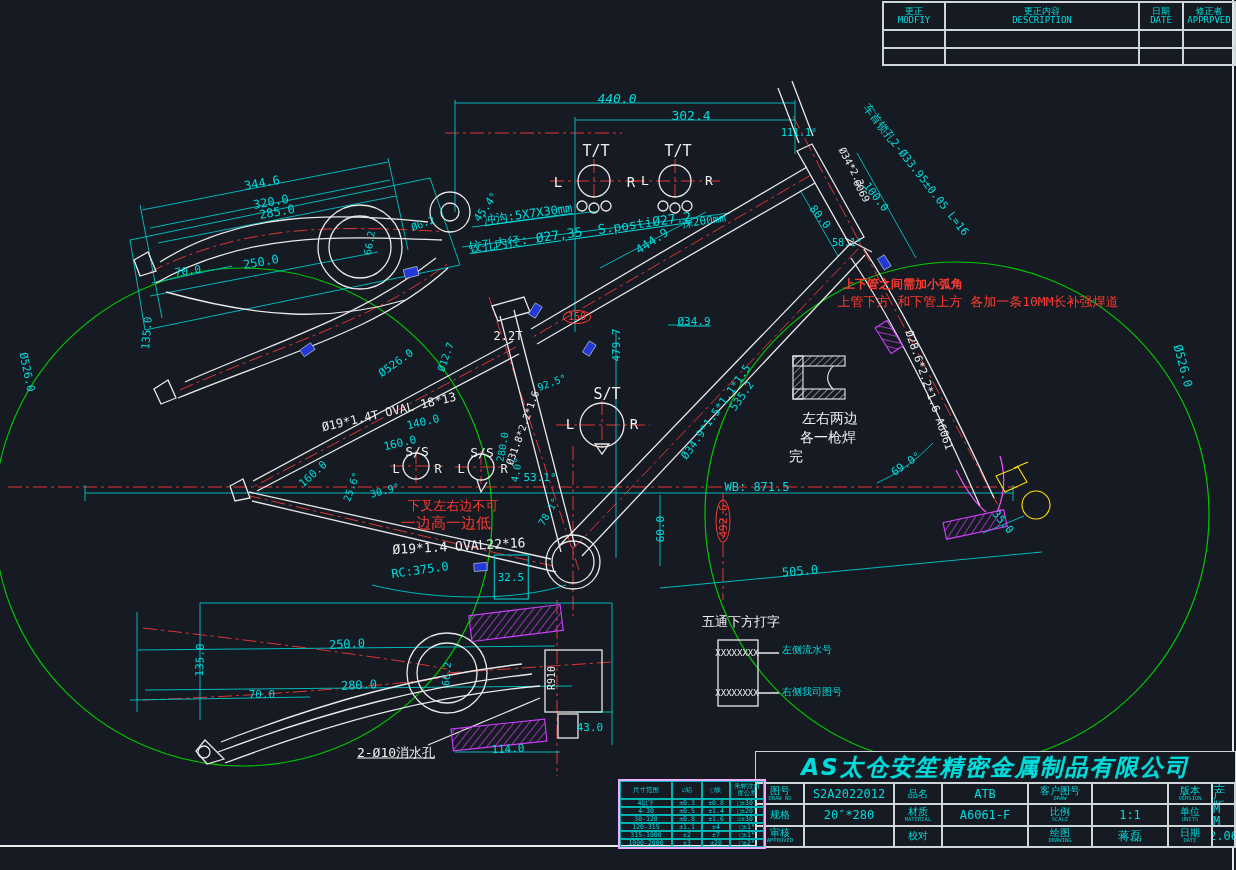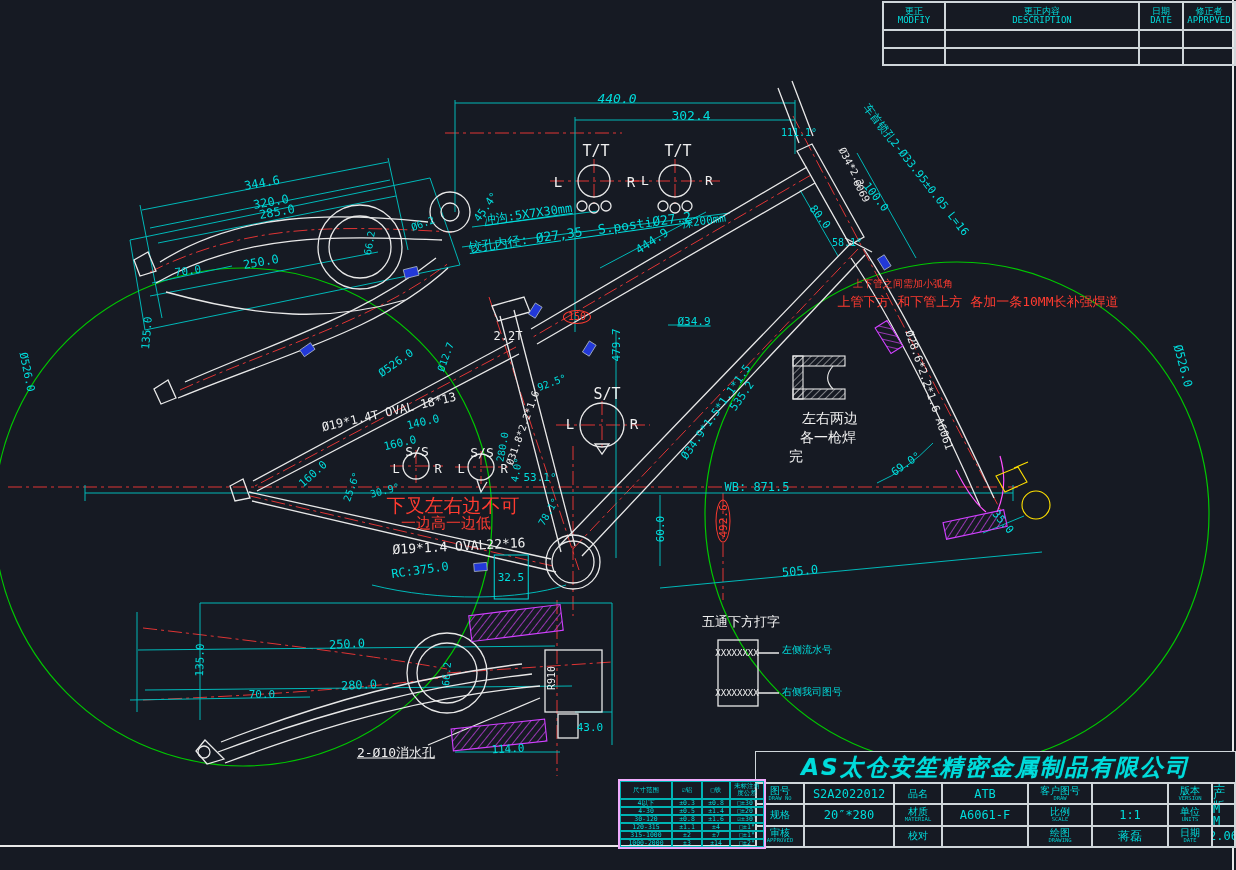--- a/index.html
+++ b/index.html
@@ -292,21 +292,21 @@
       <div class="cell">120-315</div>
       <div class="cell">±1.1</div>
       <div class="cell">±4</div>
       <div class="cell">□±1°</div>
       <div class="cell">315-1000</div>
       <div class="cell">±2</div>
       <div class="cell">±7</div>
       <div class="cell">□±1°</div>
       <div class="cell">1000-2000</div>
       <div class="cell">±3</div>
-      <div class="cell">±14</div>
+      <div class="cell">±20</div>
       <div class="cell">□±2°</div>
     </div>
 
   <div id="ann-layer">
       <span class="ann" style="left: 617px; top: 98px; font-size: 13px; color: rgb(0, 220, 220); transform: translate(-50%, -50%) rotate(0deg); font-style: italic;">440.0</span>
       <span class="ann" style="left: 691px; top: 115px; font-size: 13px; color: rgb(0, 220, 220); transform: translate(-50%, -50%) rotate(0deg);">302.4</span>
       <span class="ann" style="left: 596px; top: 151px; font-size: 15px; color: rgb(240, 240, 240); transform: translate(-50%, -50%) rotate(0deg);">T/T</span>
       <span class="ann" style="left: 678px; top: 151px; font-size: 15px; color: rgb(240, 240, 240); transform: translate(-50%, -50%) rotate(0deg);">T/T</span>
       <span class="ann" style="left: 558px; top: 182px; font-size: 14px; color: rgb(240, 240, 240); transform: translate(-50%, -50%) rotate(0deg);">L</span>
       <span class="ann" style="left: 631px; top: 182px; font-size: 14px; color: rgb(240, 240, 240); transform: translate(-50%, -50%) rotate(0deg);">R</span>
@@ -317,21 +317,21 @@
       <span class="ann" style="left: 704px; top: 221px; font-size: 11px; color: rgb(0, 220, 220); transform: translate(-50%, -50%) rotate(-8deg);">深200mm</span>
       <span class="ann" style="left: 652px; top: 241px; font-size: 12px; color: rgb(0, 220, 220); transform: translate(-50%, -50%) rotate(-33deg);">444.9</span>
       <span class="ann" style="left: 486px; top: 207px; font-size: 11px; color: rgb(0, 220, 220); transform: translate(-50%, -50%) rotate(-55deg);">45.4°</span>
       <span class="ann" style="left: 916px; top: 170px; font-size: 11px; color: rgb(0, 220, 220); transform: translate(-50%, -50%) rotate(52deg);">车首锁孔2-Ø33.95±0.05 L=16</span>
       <span class="ann" style="left: 876px; top: 197px; font-size: 11px; color: rgb(0, 220, 220); transform: translate(-50%, -50%) rotate(52deg);">100.0</span>
       <span class="ann" style="left: 799px; top: 133px; font-size: 10px; color: rgb(0, 220, 220); transform: translate(-50%, -50%) rotate(0deg);">111.1°</span>
       <span class="ann" style="left: 851px; top: 167px; font-size: 10px; color: rgb(240, 240, 240); transform: translate(-50%, -50%) rotate(62deg);">Ø34*2.3</span>
       <span class="ann" style="left: 861px; top: 191px; font-size: 10px; color: rgb(240, 240, 240); transform: translate(-50%, -50%) rotate(62deg);">6069</span>
       <span class="ann" style="left: 820px; top: 217px; font-size: 11px; color: rgb(0, 220, 220); transform: translate(-50%, -50%) rotate(52deg);">80.0</span>
       <span class="ann" style="left: 847px; top: 243px; font-size: 10px; color: rgb(0, 220, 220); transform: translate(-50%, -50%) rotate(0deg);">58.1°</span>
-      <span class="ann" style="left: 903px; top: 284px; font-size: 10px; color: rgb(255, 59, 48); transform: translate(-50%, -50%) rotate(0deg);">上下管之间需加小弧角</span>
+      <span class="ann" style="left: 903px; top: 284px; font-size: 12px; color: rgb(255, 59, 48); transform: translate(-50%, -50%) rotate(0deg); font-weight: bold;">上下管之间需加小弧角</span>
       <span class="ann" style="left: 978px; top: 301px; font-size: 13px; color: rgb(255, 59, 48); transform: translate(-50%, -50%) rotate(0deg);">上管下方 和下管上方 各加一条10MM长补强焊道</span>
       <span class="ann" style="left: 929px; top: 390px; font-size: 11px; color: rgb(240, 240, 240); transform: translate(-50%, -50%) rotate(71deg);">Ø28.6*2.2*1.6 A6061</span>
       <span class="ann" style="left: 906px; top: 464px; font-size: 11px; color: rgb(0, 220, 220); transform: translate(-50%, -50%) rotate(-35deg);">69.0°</span>
       <span class="ann" style="left: 1183px; top: 366px; font-size: 12px; color: rgb(0, 220, 220); transform: translate(-50%, -50%) rotate(75deg);">Ø526.0</span>
       <span class="ann" style="left: 1003px; top: 522px; font-size: 11px; color: rgb(0, 220, 220); transform: translate(-50%, -50%) rotate(50deg);">35.0</span>
       <span class="ann" style="left: 757px; top: 487px; font-size: 12px; color: rgb(0, 220, 220); transform: translate(-50%, -50%) rotate(0deg);">WB: 871.5</span>
       <span class="ann circ" style="left: 723px; top: 521px; font-size: 11px; color: rgb(255, 59, 48); transform: translate(-50%, -50%) rotate(-90deg);">492.6</span>
       <span class="ann" style="left: 800px; top: 571px; font-size: 12px; color: rgb(0, 220, 220); transform: translate(-50%, -50%) rotate(-5deg);">505.0</span>
       <span class="ann" style="left: 607px; top: 394px; font-size: 15px; color: rgb(240, 240, 240); transform: translate(-50%, -50%) rotate(0deg);">S/T</span>
       <span class="ann" style="left: 570px; top: 424px; font-size: 14px; color: rgb(240, 240, 240); transform: translate(-50%, -50%) rotate(0deg);">L</span>
@@ -352,21 +352,21 @@
       <span class="ann" style="left: 313px; top: 474px; font-size: 11px; color: rgb(0, 220, 220); transform: translate(-50%, -50%) rotate(-42deg);">160.0</span>
       <span class="ann" style="left: 352px; top: 487px; font-size: 10px; color: rgb(0, 220, 220); transform: translate(-50%, -50%) rotate(-70deg);">25.6°</span>
       <span class="ann" style="left: 385px; top: 491px; font-size: 10px; color: rgb(0, 220, 220); transform: translate(-50%, -50%) rotate(-15deg);">30.9°</span>
       <span class="ann" style="left: 517px; top: 470px; font-size: 10px; color: rgb(0, 220, 220); transform: translate(-50%, -50%) rotate(-80deg);">4.0°</span>
       <span class="ann" style="left: 417px; top: 451px; font-size: 13px; color: rgb(240, 240, 240); transform: translate(-50%, -50%) rotate(0deg);">S/S</span>
       <span class="ann" style="left: 482px; top: 452px; font-size: 13px; color: rgb(240, 240, 240); transform: translate(-50%, -50%) rotate(0deg);">S/S</span>
       <span class="ann" style="left: 396px; top: 469px; font-size: 12px; color: rgb(240, 240, 240); transform: translate(-50%, -50%) rotate(0deg);">L</span>
       <span class="ann" style="left: 438px; top: 469px; font-size: 12px; color: rgb(240, 240, 240); transform: translate(-50%, -50%) rotate(0deg);">R</span>
       <span class="ann" style="left: 461px; top: 469px; font-size: 12px; color: rgb(240, 240, 240); transform: translate(-50%, -50%) rotate(0deg);">L</span>
       <span class="ann" style="left: 504px; top: 469px; font-size: 12px; color: rgb(240, 240, 240); transform: translate(-50%, -50%) rotate(0deg);">R</span>
-      <span class="ann" style="left: 453px; top: 505px; font-size: 19px; color: rgb(255, 59, 48); transform: translate(-50%, -50%) rotate(0deg);">下叉左右边不可</span>
+      <span class="ann" style="left: 453px; top: 505px; font-size: 13px; color: rgb(255, 59, 48); transform: translate(-50%, -50%) rotate(0deg);">下叉左右边不可</span>
       <span class="ann" style="left: 446px; top: 523px; font-size: 15px; color: rgb(255, 59, 48); transform: translate(-50%, -50%) rotate(0deg);">一边高一边低</span>
       <span class="ann" style="left: 459px; top: 546px; font-size: 13px; color: rgb(240, 240, 240); transform: translate(-50%, -50%) rotate(-3deg);">Ø19*1.4 OVAL22*16</span>
       <span class="ann" style="left: 420px; top: 570px; font-size: 12px; color: rgb(0, 220, 220); transform: translate(-50%, -50%) rotate(-8deg);">RC:375.0</span>
       <span class="ann box" style="left: 511px; top: 577px; font-size: 11px; color: rgb(0, 220, 220); transform: translate(-50%, -50%) rotate(0deg);">32.5</span>
       <span class="ann" style="left: 549px; top: 512px; font-size: 10px; color: rgb(0, 220, 220); transform: translate(-50%, -50%) rotate(-60deg);">78.1°</span>
       <span class="ann" style="left: 262px; top: 183px; font-size: 12px; color: rgb(0, 220, 220); transform: translate(-50%, -50%) rotate(-10deg);">344.6</span>
       <span class="ann" style="left: 271px; top: 202px; font-size: 12px; color: rgb(0, 220, 220); transform: translate(-50%, -50%) rotate(-10deg);">320.0</span>
       <span class="ann" style="left: 277px; top: 212px; font-size: 12px; color: rgb(0, 220, 220); transform: translate(-50%, -50%) rotate(-10deg);">285.0</span>
       <span class="ann" style="left: 188px; top: 271px; font-size: 11px; color: rgb(0, 220, 220); transform: translate(-50%, -50%) rotate(-8deg);">70.0</span>
       <span class="ann" style="left: 261px; top: 262px; font-size: 12px; color: rgb(0, 220, 220); transform: translate(-50%, -50%) rotate(-10deg);">250.0</span>

